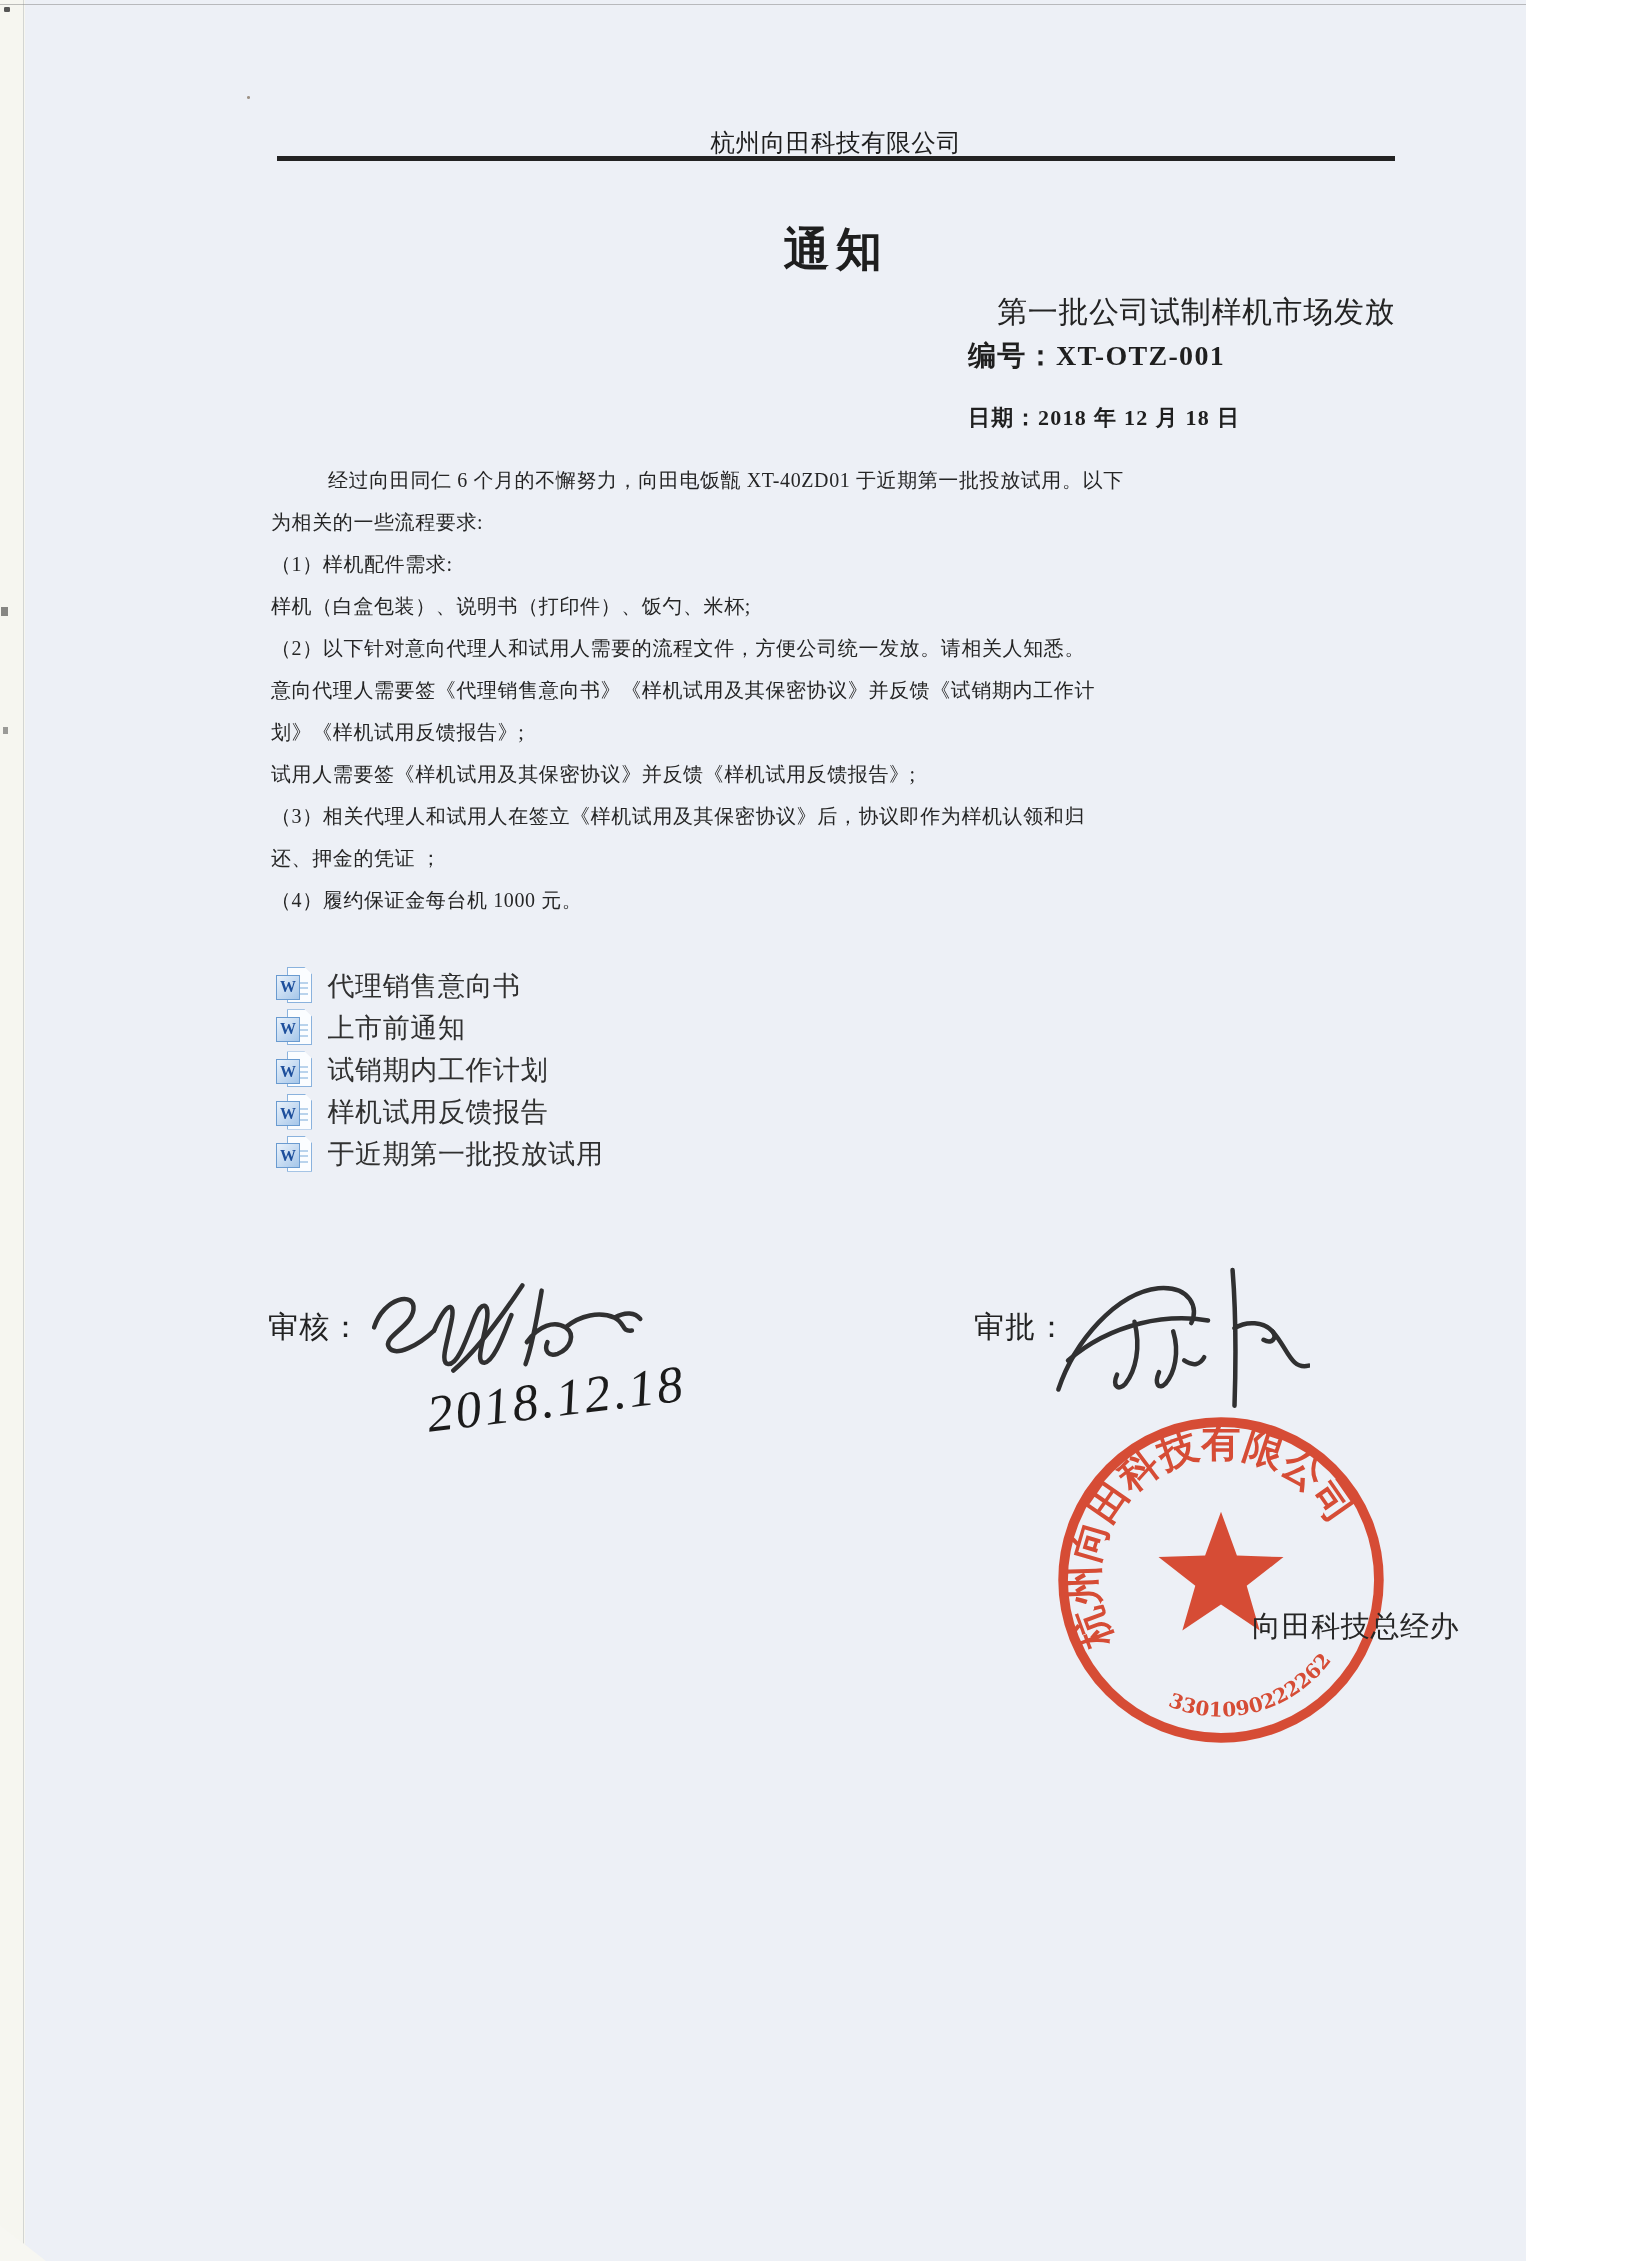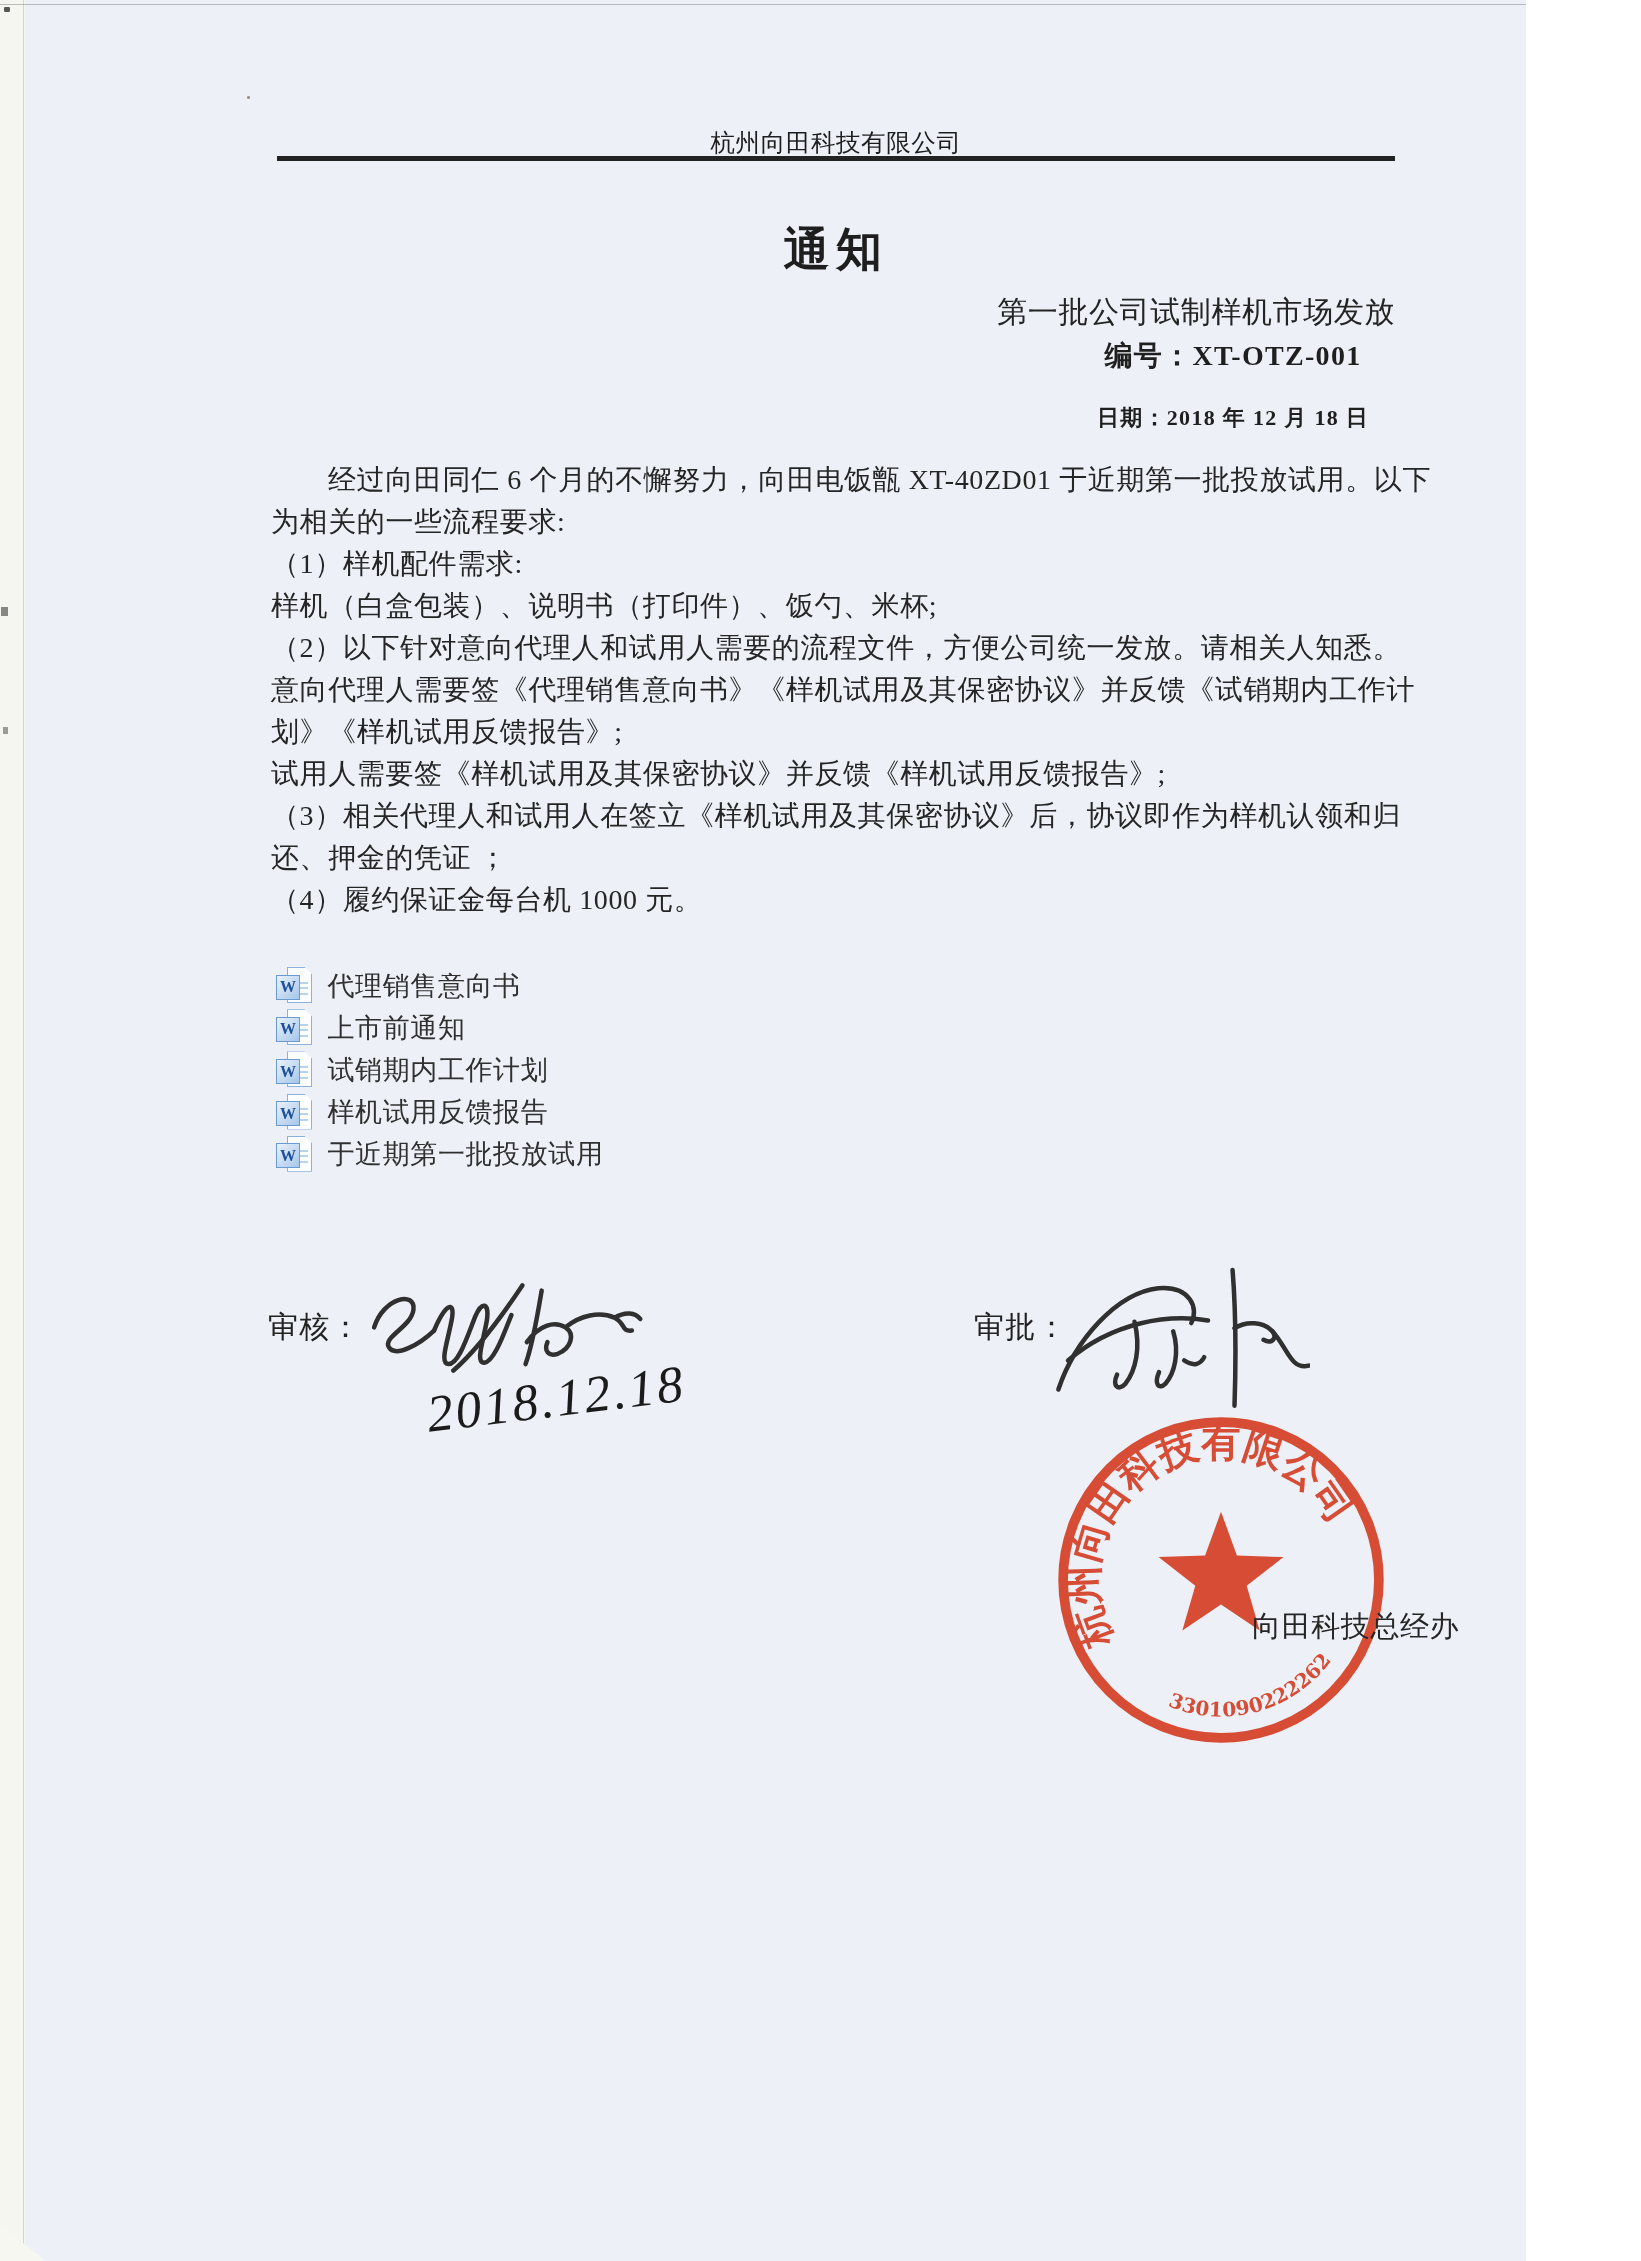--- a/index.html
+++ b/index.html
@@ -19,27 +19,27 @@
         font-size:24.5px;color:#1d1d1d;letter-spacing:0.6px;}
   .header-rule{position:absolute;left:277px;top:156px;width:1118px;height:4.5px;background:#232323;}
 
   .doc-title{position:absolute;left:277px;top:219px;width:1118px;text-align:center;
         font-family:"Liberation Sans","DejaVu Sans",sans-serif;font-weight:bold;
         font-size:46px;color:#1e1e1e;letter-spacing:6.5px;}
   .doc-subtitle{position:absolute;left:277px;top:292px;width:1118px;text-align:right;
         font-family:"Liberation Sans","DejaVu Sans",sans-serif;
         font-size:30px;color:#242424;letter-spacing:0.6px;}
 
-  .meta{position:absolute;left:968px;width:530px;text-align:center;color:#1f1f1f;
+  .meta{position:absolute;left:968px;width:530px;text-align:left;color:#1f1f1f;
         font-weight:bold;letter-spacing:1.3px;}
   .meta-no{top:337px;font-size:28px;}
   .meta-date{top:403px;font-size:22px;}
 
   .body-block{position:absolute;left:271px;top:459px;width:1265px;
-        font-size:28px;line-height:42px;color:#252525;letter-spacing:0.6px;}
+        font-size:20px;line-height:42px;color:#252525;letter-spacing:0.6px;}
   .bl{white-space:nowrap;}
   .bl.indent{text-indent:57px;}
 
   .attach-list{position:absolute;left:276px;top:967px;list-style:none;margin:0;padding:0;}
   .attach-row{display:flex;align-items:center;height:37px;margin-bottom:5.2px;}
   .att-icon{position:relative;width:36px;height:37px;flex:0 0 36px;}
   .att-page{position:absolute;right:0;top:0;width:23px;height:34px;background:#fbfdff;
         border:1.3px solid #8ab2dd;clip-path:polygon(0 0,70% 0,100% 20%,100% 100%,0 100%);}
   .att-lines{position:absolute;right:3.9px;top:11.6px;width:17px;height:18px;
         background:repeating-linear-gradient(#fbfdff 0 3.2px,#b9d3ec 3.2px 5.2px);}

